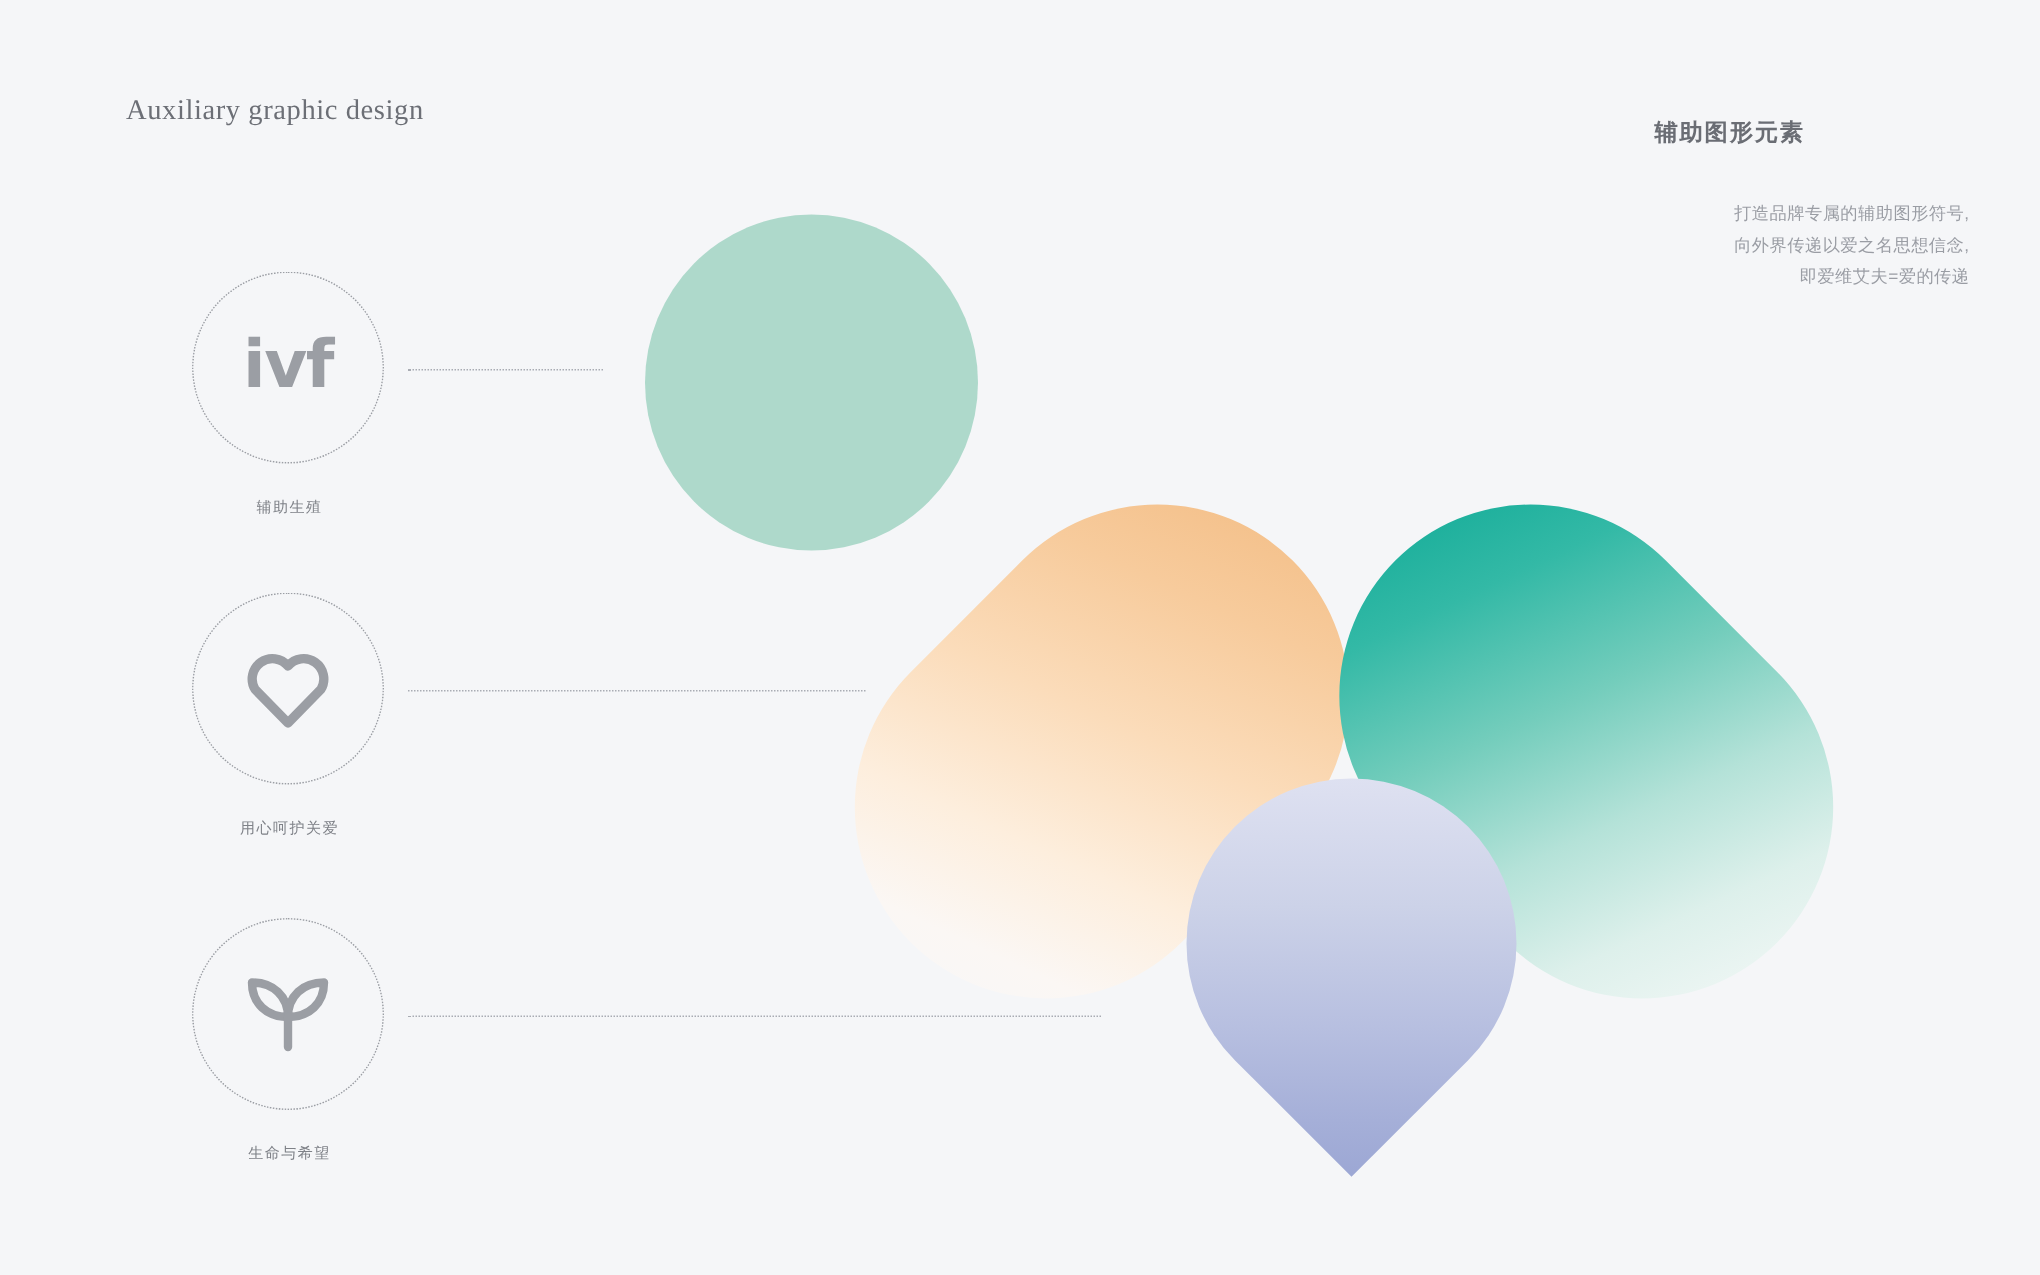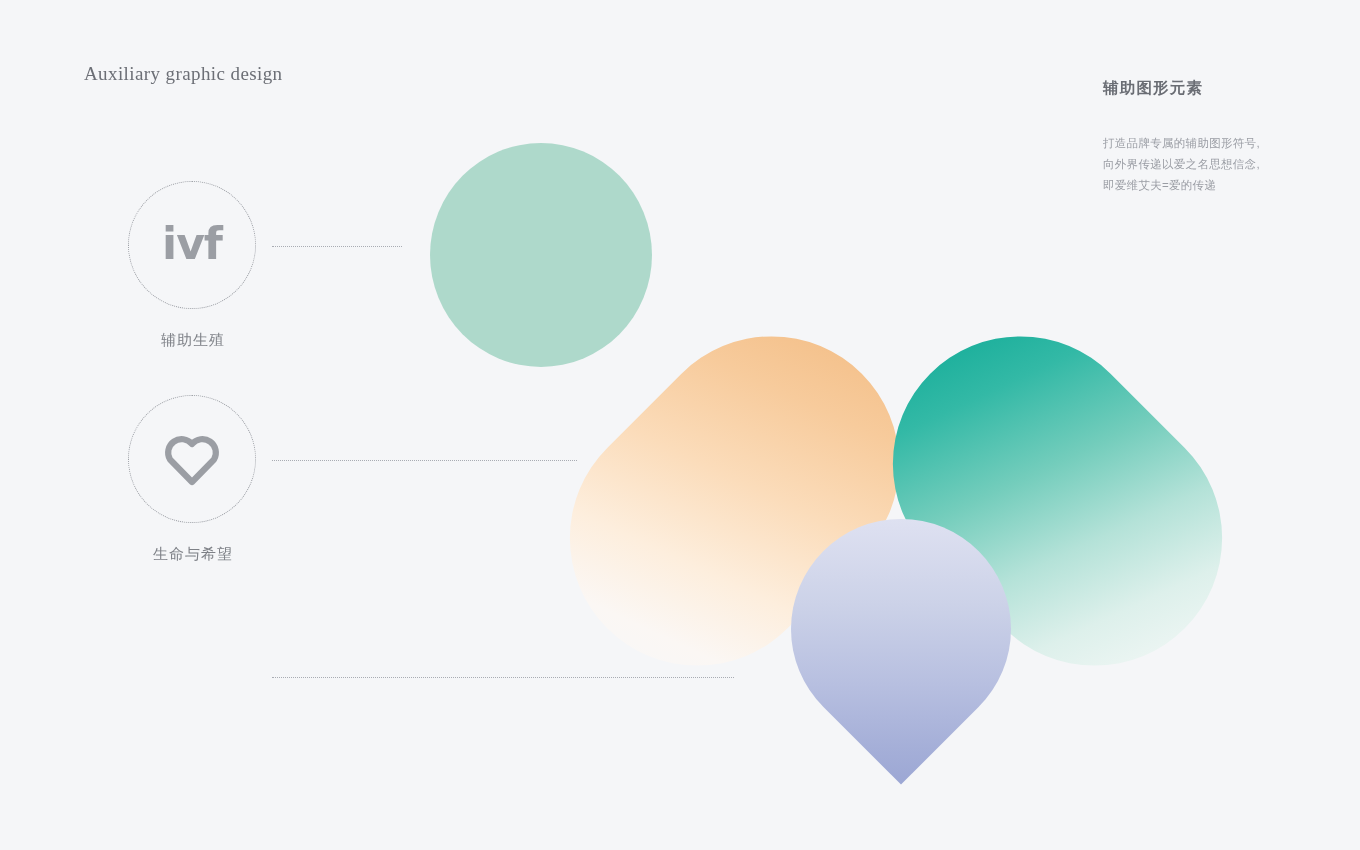--- a/index.html
+++ b/index.html
@@ -48,21 +48,21 @@
   .side-body {
     position: absolute;
     left: 1103px;
     top: 133px;
     width: 210px;
     font-size: 11.5px;
     line-height: 21px;
     letter-spacing: 0.3px;
     color: #9a9da4;
   }
-  .side-body div { white-space: nowrap; }
+  .side-body div { white-space: nowrap; text-align: right; }
 
   
   .icon-item { position: absolute; left: 128px; width: 130px; }
   .icon-item.i0 { top: 181px; }
   .icon-item.i1 { top: 395px; }
   .icon-item.i2 { top: 612px; }
 
   .icon-circle {
     position: relative;
     width: 128px;
@@ -85,21 +85,21 @@
     font-size: 44px;
     font-weight: bold;
     letter-spacing: -1px;
     color: #9b9ea4;
     line-height: 1;
     margin-top: -2px;
   }
   .icon-label {
     margin-top: 22px;
     text-align: center;
-    font-size: 15px;
+    font-size: 10px;
     letter-spacing: 1px;
     color: #7e8187;
     white-space: nowrap;
   }
 
   
   .connector {
     position: absolute;
     height: 2px;
     border-top: 1.7px dotted #a9acb3;
@@ -212,17 +212,31 @@
   </div>
 
   <div class="icon-item i1">
     <div class="icon-circle">
       <div class="icon-glyph">
         <svg width="62" height="56" viewBox="0 0 62 56" aria-hidden="true">
           <path d="M31 51 L9 28.5 A13.5 13.5 0 0 1 31 13 A13.5 13.5 0 0 1 53 28.5 Z" fill="none" stroke="#9b9ea4" stroke-width="6.2" stroke-linejoin="round" stroke-linecap="round"></path>
         </svg>
       </div>
     </div>
+    <div class="icon-label">用心呵护关爱</div>
+  </div>
+
+  <div class="icon-item i2">
+    <div class="icon-circle">
+      <div class="icon-glyph">
+        <svg width="66" height="58" viewBox="0 0 66 58" aria-hidden="true">
+          <g fill="none" stroke="#9b9ea4" stroke-width="5.6" stroke-linejoin="round" stroke-linecap="round">
+            <path d="M33 31 C33 17 23 8 9 8 C9 22 19 31 33 31 Z"></path>
+            <path d="M33 31 C33 17 43 8 57 8 C57 22 47 31 33 31 Z"></path>
+            <path d="M33 31 L33 51"></path>
+          </g>
+        </svg>
+      </div>
+    </div>
     <div class="icon-label">生命与希望</div>
   </div>
 
-
 </div>
 
 </body></html>

